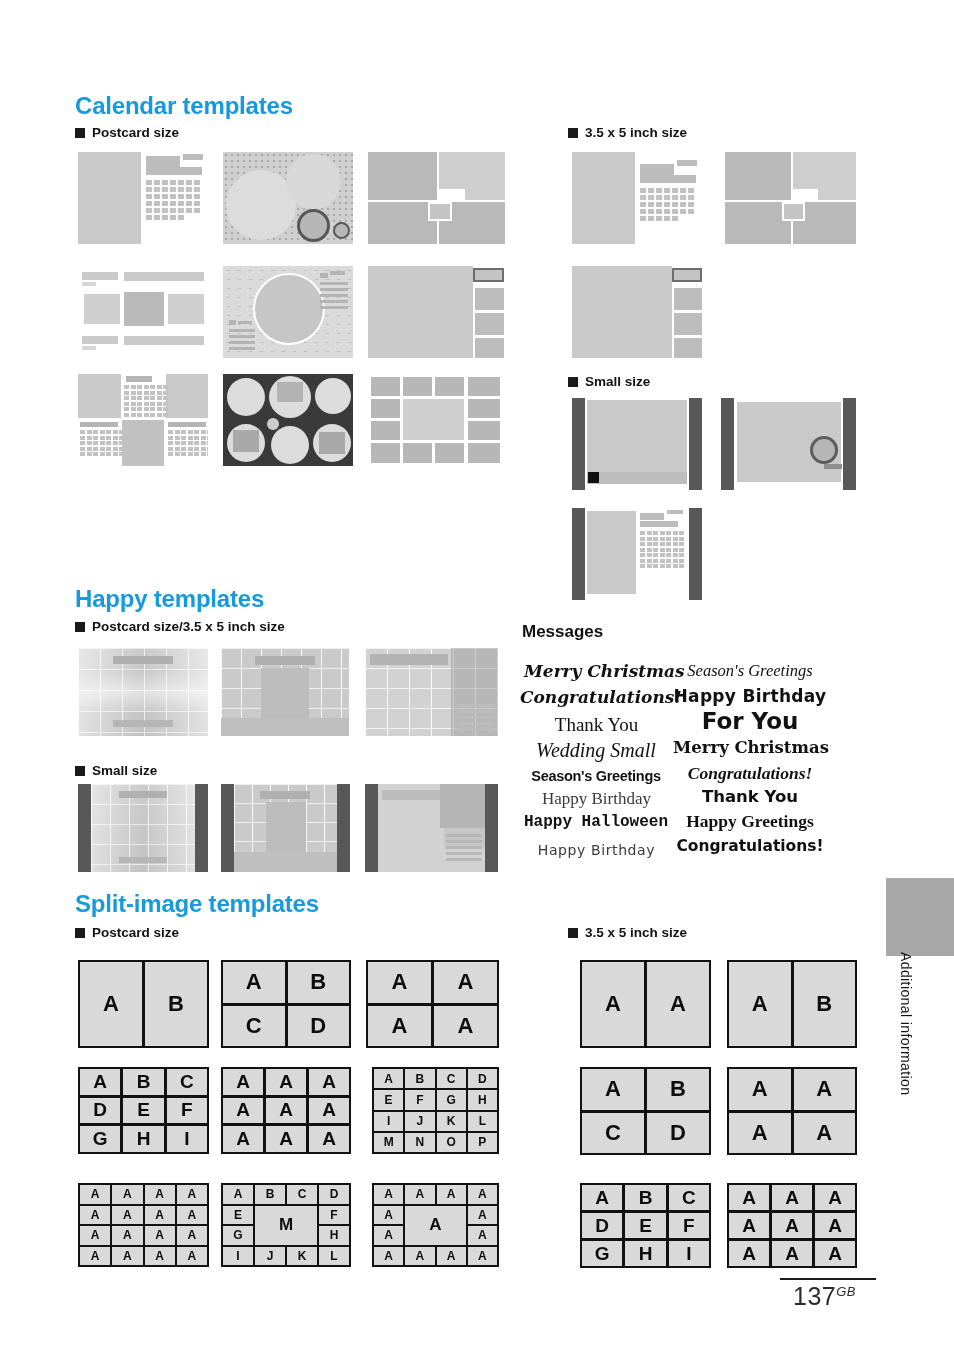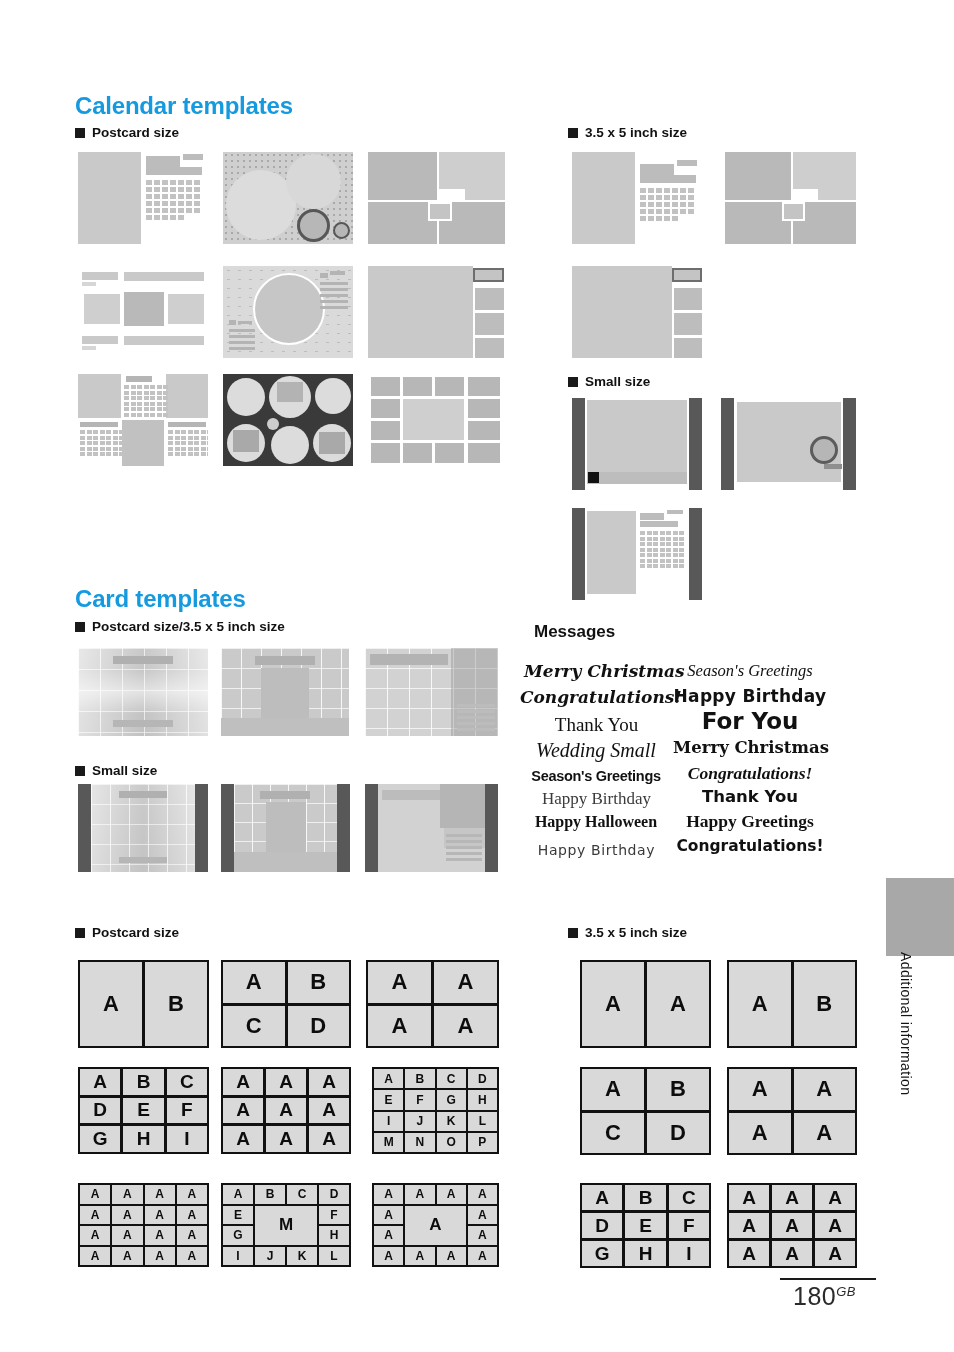--- a/index.html
+++ b/index.html
@@ -35,21 +35,20 @@
   .sub-title .sq {
     width: 10px; height: 10px; background: #1a1a1a; display:inline-block;
     flex: 0 0 auto;
   }
   .plain-title {
     position: absolute;
     font-size: 17px;
     font-weight: bold;
     color: #111;
     white-space: nowrap;
-    margin-left: 12px;
   }
 
   
   .thumb { position: absolute; overflow: hidden; background: #c9c9c9; }
   .tile { position: absolute; }
 
   
   .smallwrap { position:absolute; }
   .smallwrap .bar { position:absolute; top:0; width:13px; height:100%; background:#585858; }
   .smallwrap .bar.l { left:0; }
@@ -528,21 +527,21 @@
           <i></i>
           <i></i>
           <i></i>
           <i></i>
           <i></i>
           <i></i>
       </div>
     </div>
   </div>
 
-  <div class="sec-title" style="left:75px; top:585px;">Card templates</div>
+  <div class="sec-title" style="left:75px; top:585px;">Happy templates</div>
 
   <div class="sub-title" style="left:75px; top:619px;">
     <span class="sq"></span>
     <span>Postcard size/3.5 x 5 inch size</span>
   </div>
 
   <div class="thumb" style="left:78px; top:648px; width:130px; height:88px; background:#d3d3d3;">
     <div class="tile" style="left:0;top:0;width:130px;height:88px;
       background:
         linear-gradient(to right, rgba(255,255,255,.85) 0 1.5px, transparent 1.5px) repeat-x,
@@ -644,32 +643,33 @@
   </div>
 
   <div class="plain-title" style="left:522px; top:622px;">Messages</div>
 
   <div class="msg" style="left:524px; top:663px; width:145px; text-align:center; font-family:'DejaVu Serif',serif; font-weight:bold; font-style:italic; font-size:17px;">Merry Christmas</div>
   <div class="msg" style="left:520px; top:689px; width:152px; text-align:center; font-family:'DejaVu Serif',serif; font-weight:bold; font-style:italic; font-size:17px;">Congratulations!</div>
   <div class="msg" style="left:524px; top:715px; width:145px; text-align:center; font-family:'Liberation Serif',serif; font-size:19px;">Thank You</div>
   <div class="msg" style="left:521px; top:740px; width:150px; text-align:center; font-family:'Liberation Serif',serif; font-style:italic; font-size:20px;">Wedding Small</div>
   <div class="msg" style="left:522px; top:769px; width:148px; text-align:center; font-family:'Liberation Sans',sans-serif; font-weight:bold; font-size:14.5px; letter-spacing:-0.3px;">Season's Greetings</div>
   <div class="msg" style="left:524px; top:790px; width:145px; text-align:center; font-family:'Liberation Serif',serif; font-size:17px; color:#3b3b3b;">Happy Birthday</div>
-  <div class="msg" style="left:521px; top:814px; width:150px; text-align:center; font-family:Liberation Serif, serif; font-weight:bold; font-size:16px;">Happy Halloween</div>
+  <div class="msg" style="left:521px; top:814px; width:150px; text-align:center; font-family:Liberation Mono, monospace; font-weight:bold; font-size:16px;">Happy Halloween</div>
   <div class="msg" style="left:524px; top:843px; width:145px; text-align:center; font-family:'DejaVu Sans',sans-serif; font-size:14px; letter-spacing:0.6px; color:#3a3a3a;">Happy Birthday</div>
 
   <div class="msg" style="left:676px; top:663px; width:148px; text-align:center; font-family:'Liberation Serif',serif; font-style:italic; font-size:16.5px;">Season's Greetings</div>
   <div class="msg" style="left:673px; top:688px; width:154px; text-align:center; font-family:'DejaVu Sans',sans-serif; font-weight:bold; font-size:17px; letter-spacing:0.3px;">Happy Birthday</div>
   <div class="msg" style="left:676px; top:710px; width:148px; text-align:center; font-family:'DejaVu Sans',sans-serif; font-weight:bold; font-size:23px;">For You</div>
   <div class="msg" style="left:673px; top:740px; width:154px; text-align:center; font-family:'DejaVu Serif',serif; font-weight:bold; font-size:16.5px;">Merry Christmas</div>
   <div class="msg" style="left:674px; top:765px; width:152px; text-align:center; font-family:'Liberation Serif',serif; font-weight:bold; font-style:italic; font-size:17.5px;">Congratulations!</div>
   <div class="msg" style="left:676px; top:789px; width:148px; text-align:center; font-family:'DejaVu Sans',sans-serif; font-weight:bold; font-size:16.5px;">Thank You</div>
   <div class="msg" style="left:674px; top:813px; width:152px; text-align:center; font-family:'Liberation Serif',serif; font-weight:bold; font-size:17.5px;">Happy Greetings</div>
   <div class="msg" style="left:673px; top:839px; width:154px; text-align:center; font-family:'DejaVu Sans',sans-serif; font-weight:bold; font-size:15.5px;">Congratulations!</div>
 
+  <div class="sec-title" style="left:75px; top:890px;">Split-image templates</div>
 
   <div class="sub-title" style="left:75px; top:925px;">
     <span class="sq"></span>
     <span>Postcard size</span>
   </div>
 
   <div class="sub-title" style="left:568px; top:925px;">
     <span class="sq"></span>
     <span>3.5 x 5 inch size</span>
   </div>
@@ -824,16 +824,16 @@
       <div class="cell" style="font-size: 19px;">A</div>
       <div class="cell" style="font-size: 19px;">A</div>
       <div class="cell" style="font-size: 19px;">A</div>
     </div>
 
   <div class="sidetab" style="left:886px; top:878px; width:68px; height:78px;"></div>
   <div class="sidelabel" style="left:898px; top:952px;">Additional information</div>
 
   <div style="position:absolute; left:780px; top:1278px; width:96px; height:2px; background:#1a1a1a;"></div>
   <div class="pagenum" style="left:793px; top:1282px;">
-    <span>180</span><span class="gb">GB</span>
+    <span>137</span><span class="gb">GB</span>
   </div>
 
 </div>
 
 </body></html>

